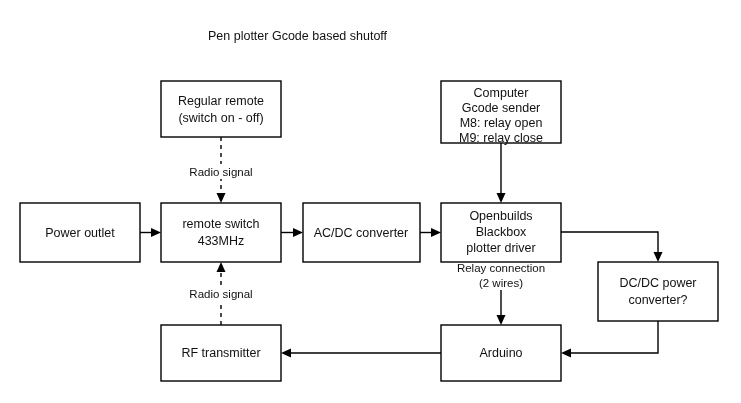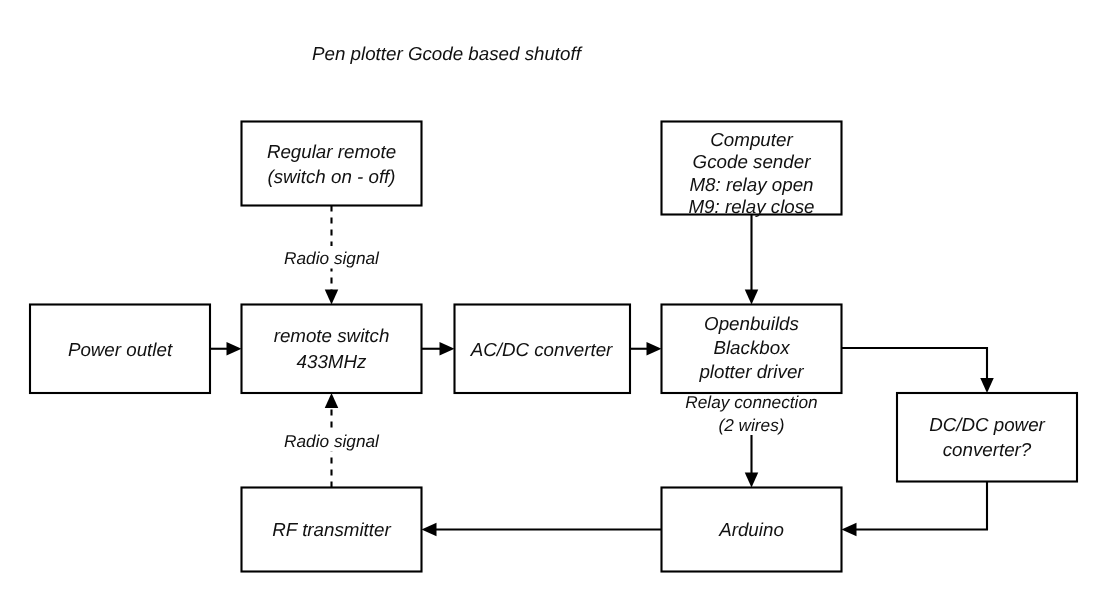--- a/index.html
+++ b/index.html
@@ -13,21 +13,20 @@
     width: 741px;
     height: 403px;
     overflow: hidden;
     color: #111111;
   }
   #canvas {
     position: relative;
     width: 683px;
     height: 403px;
     background: #ffffff;
-    font-style: italic;
   }
   svg#diagram {
     position: absolute;
     left: 0;
     top: 0;
     width: 741px;
     height: 403px;
     display: block;
   }
   .box-rect {

